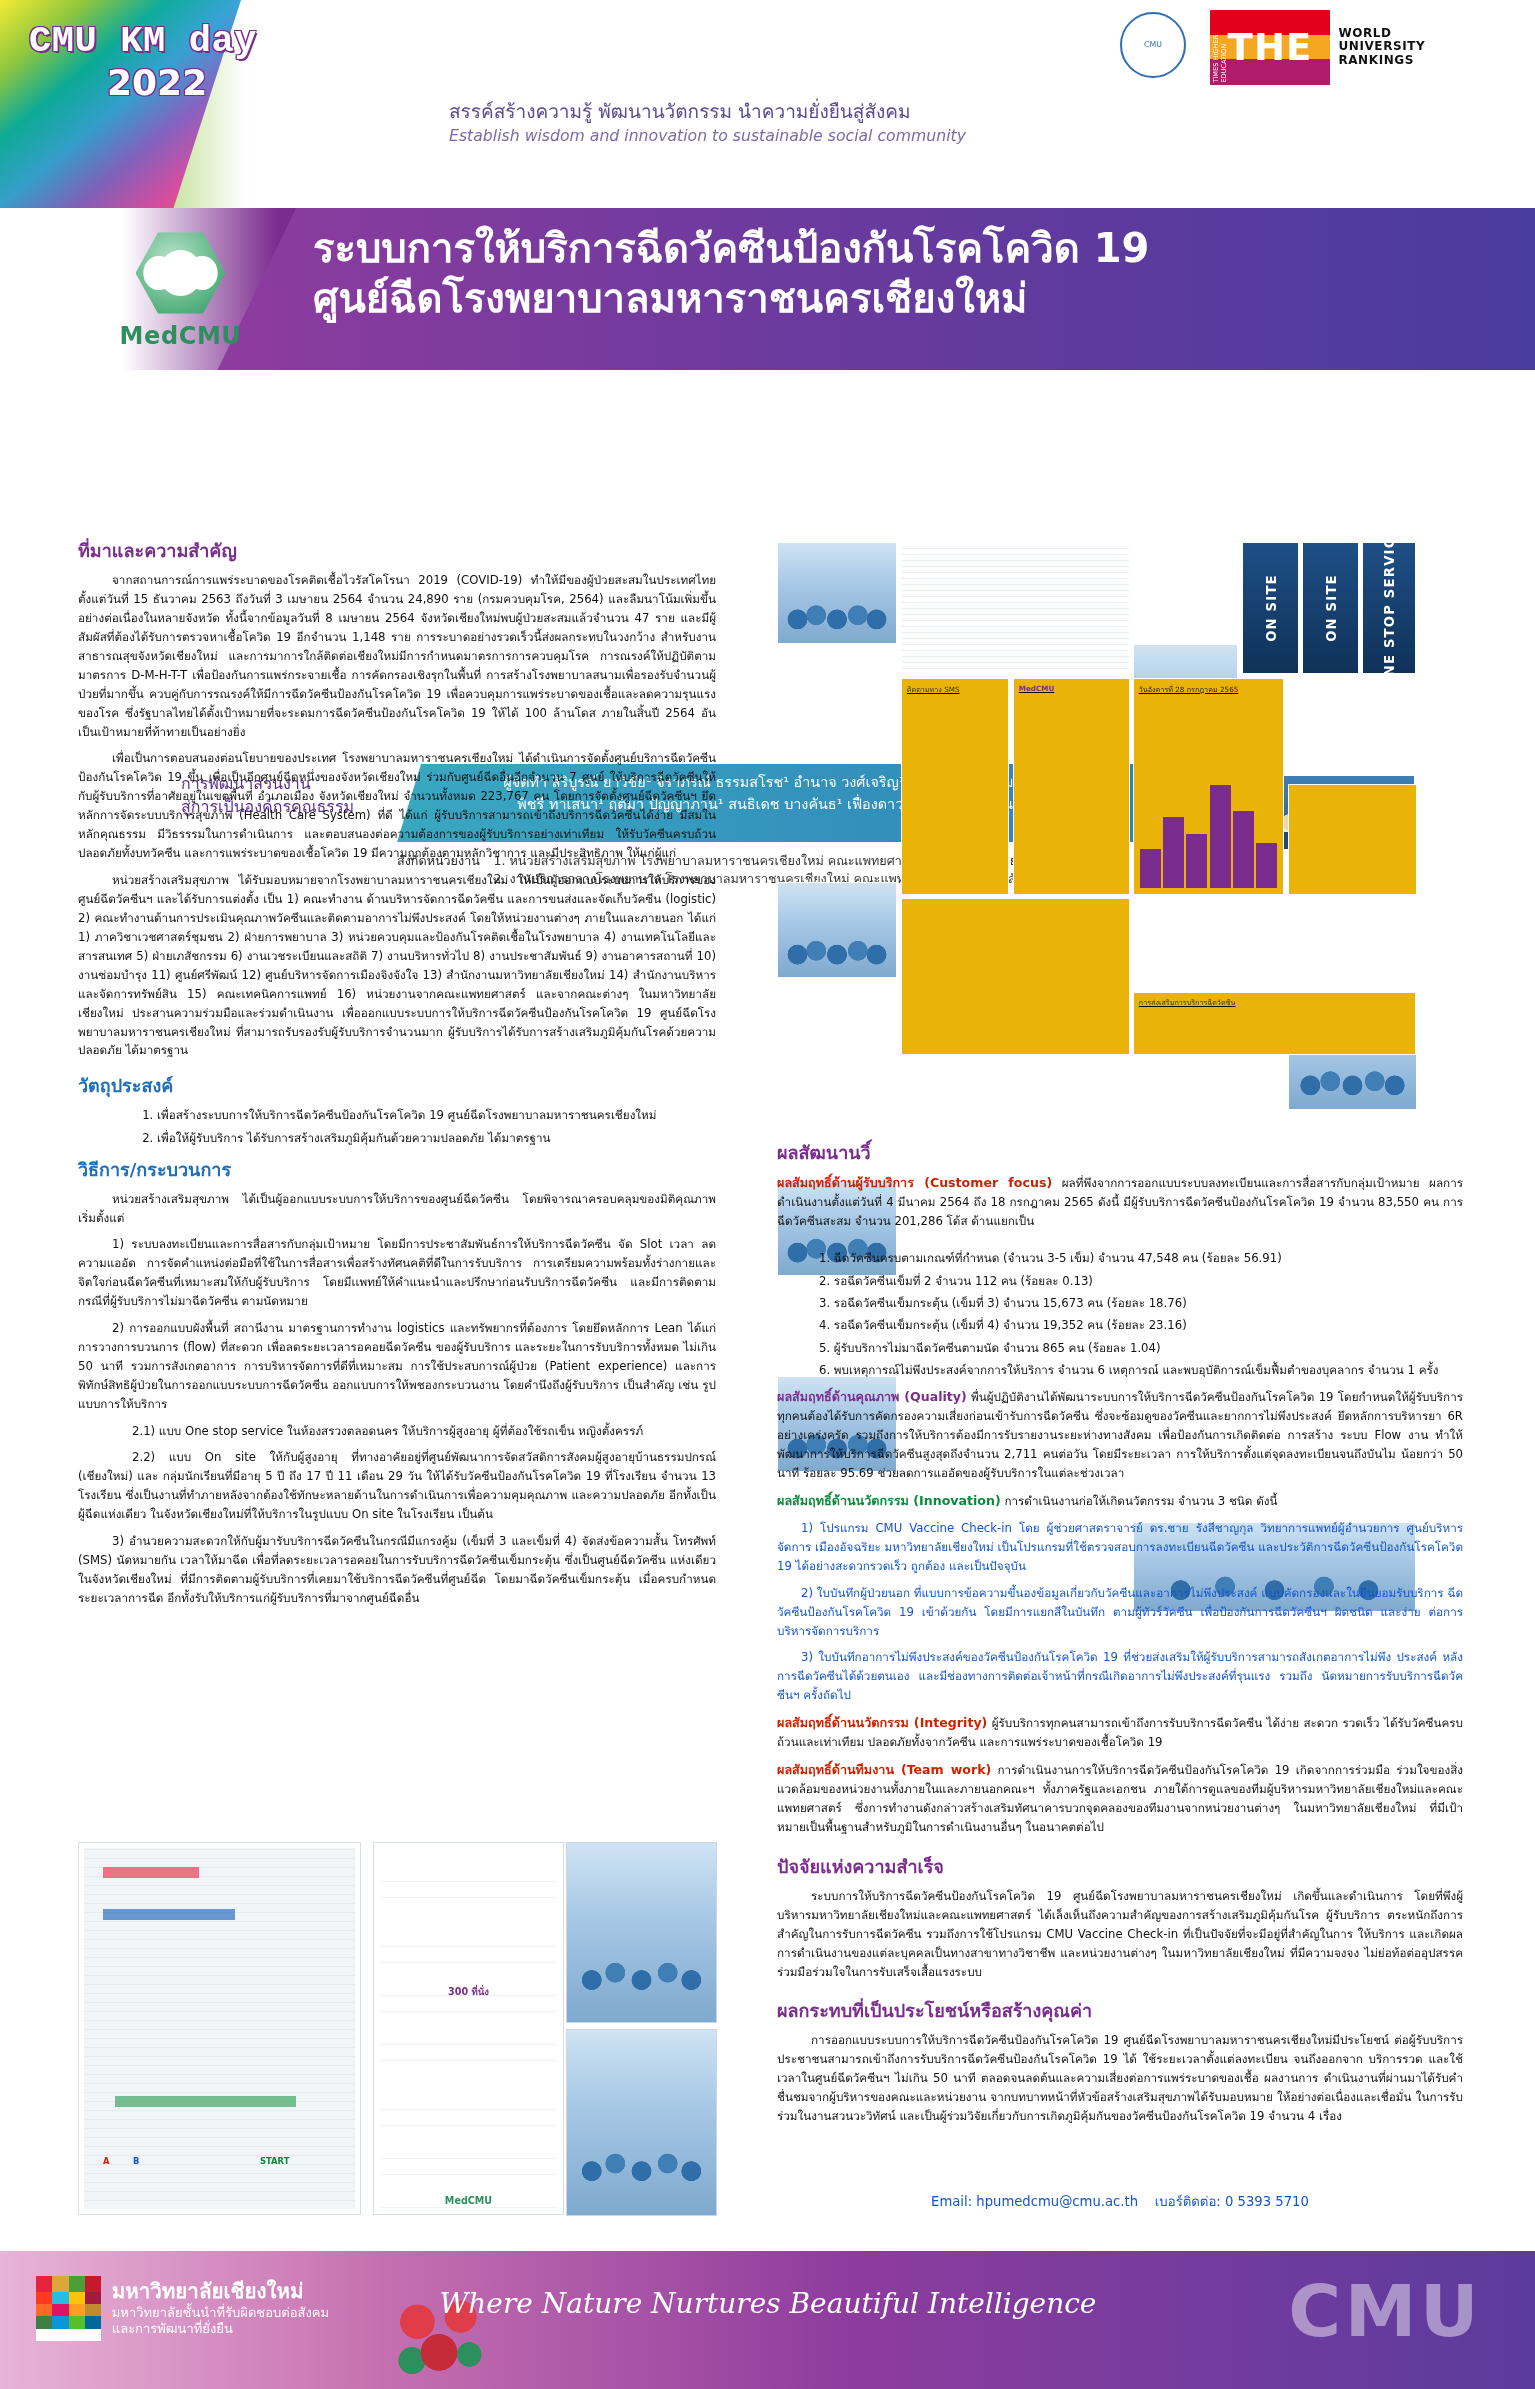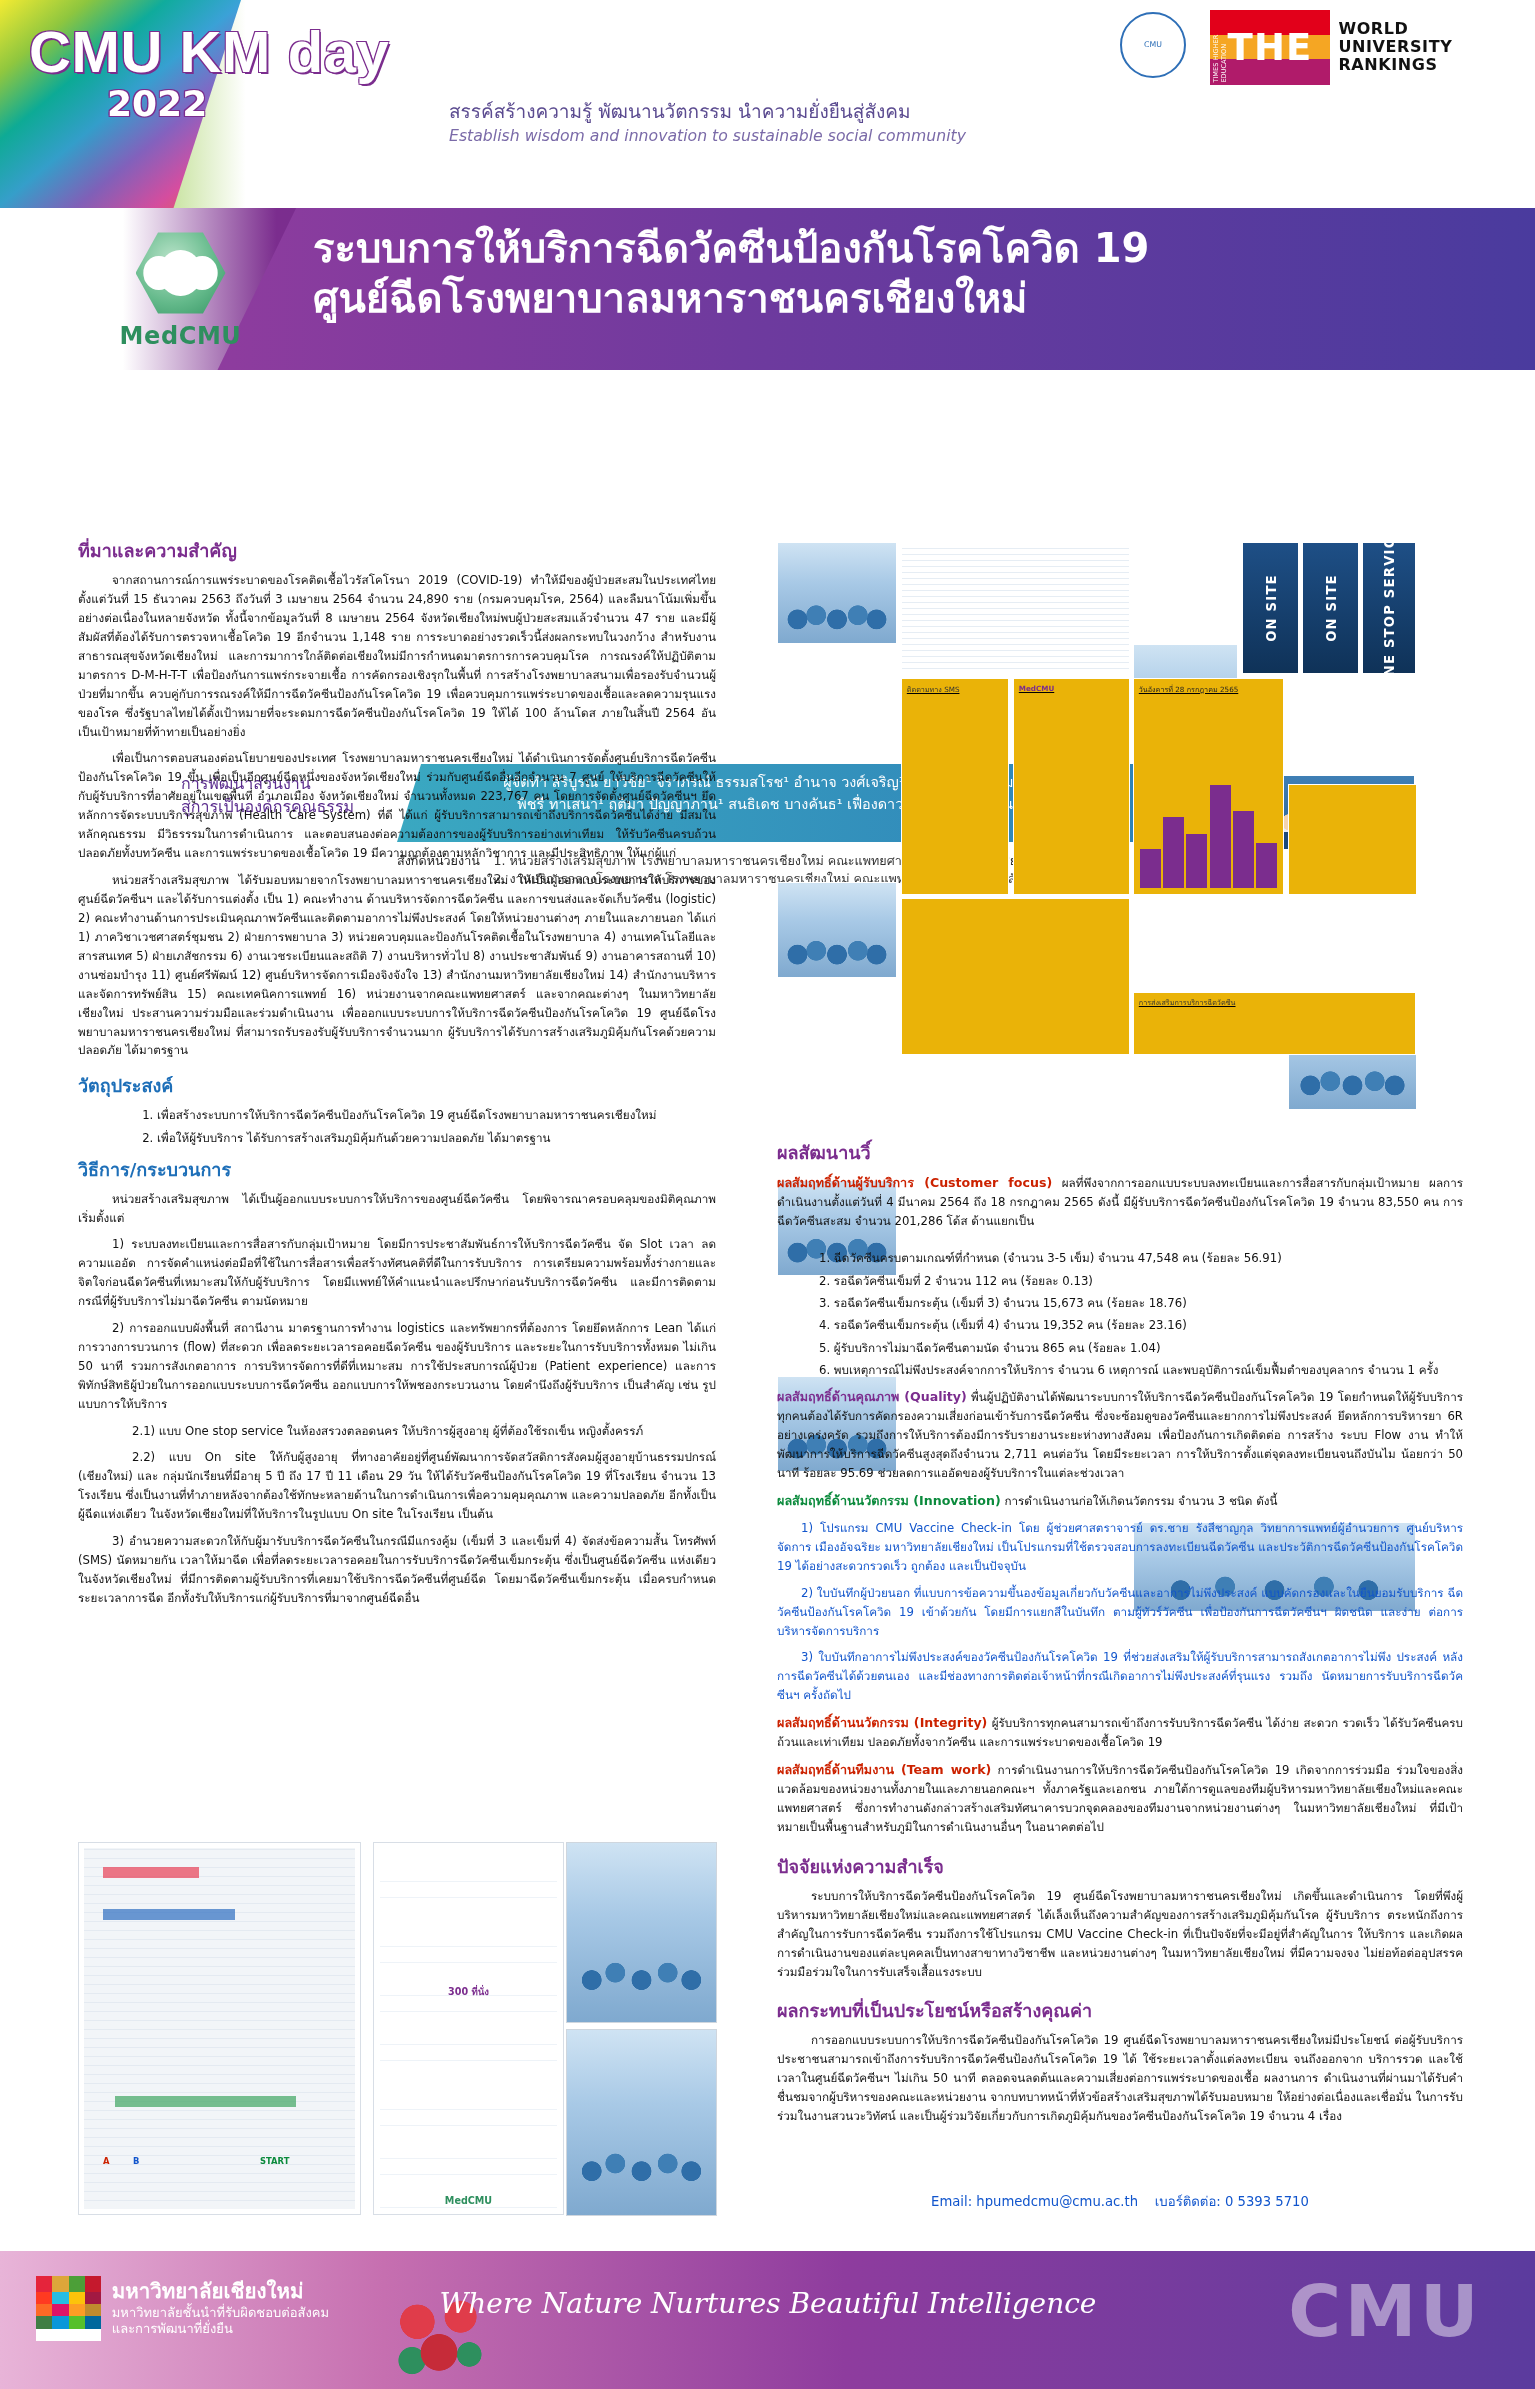--- a/index.html
+++ b/index.html
@@ -27,22 +27,22 @@
   .hdr-rainbow {
     position: absolute; top: 0; left: 0; width: 241px; height: 208px;
     background: linear-gradient(140deg,#f9ed32 0%, #8dc63f 18%, #00a79d 34%, #2b9ad6 50%, #7e57c2 66%, #d6409f 82%, #f15a29 100%);
     clip-path: polygon(0 0, 100% 0, 72% 100%, 0 100%);
     opacity: .92;
   }
   .logo-cmu-km {
     position: absolute; top: 23px; left: 29px; width: 385px; height: 151px;
   }
   .km-cmu-text {
-    font-family: Liberation Sans, sans-serif;
-    font-weight: bold; font-size: 58px; color: #ffffff;
+    font-family: Liberation Mono, monospace;
+    font-weight: bold; font-size: 37px; color: #ffffff;
     text-shadow: 1.8px 1.8px 0 #7b2d8e, -1.2px -1.2px 0 #7b2d8e, 1.2px -1.2px 0 #7b2d8e, -1.2px 1.2px 0 #7b2d8e;
     letter-spacing: 0.6px; line-height: 1.0;
   }
   .km-cmu-text .cmu { color:#fff; }
   .km-cmu-text .km { color:#fff; }
   .km-year {
     font-size: 36px; font-weight: bold; color:#ffffff;
     text-shadow: 1.2px 1.2px 0 #7b2d8e, -1.2px -1.2px 0 #7b2d8e, 1.2px -1.2px 0 #7b2d8e, -1.2px 1.2px 0 #7b2d8e;
     margin-top: 2.4px; margin-left: 78px;
   }
@@ -74,21 +74,21 @@
     color:#fff; font-weight:bold; font-size:37px; letter-spacing:1.2px;
   }
   .the-left .the-sub {
     position:absolute; left:2.4px; bottom:2.4px; color:#fff; font-size:6.6px;
     writing-mode: vertical-rl; transform: rotate(180deg);
   }
   .the-right {
     flex:1; background:#ffffff; color:#111; padding-left:8.4px;
     display:flex; flex-direction:column; justify-content:center;
   }
-  .the-right span { font-weight:bold; font-size:16px; line-height:1.12; letter-spacing:0.6px; }
+  .the-right span { font-weight:bold; font-size:12px; line-height:1.12; letter-spacing:0.6px; }
 
   
   .titleband {
     position:absolute; top:208px; left:0; width:1536px; height:163px;
     background: linear-gradient(90deg,#ffffff 0%, #ffffff 8%, #7b2d8e 18%, #5b2d8e 55%, #3b2d8e 100%);
   }
   .titleband .title-bg {
     position:absolute; top:0; left:217px; right:0; bottom:0;
     background: linear-gradient(90deg,#8e3c9e 0%, #6e3a9e 40%, #4a3b9e 100%);
     clip-path: polygon(6% 0, 100% 0, 100% 100%, 0 100%);

